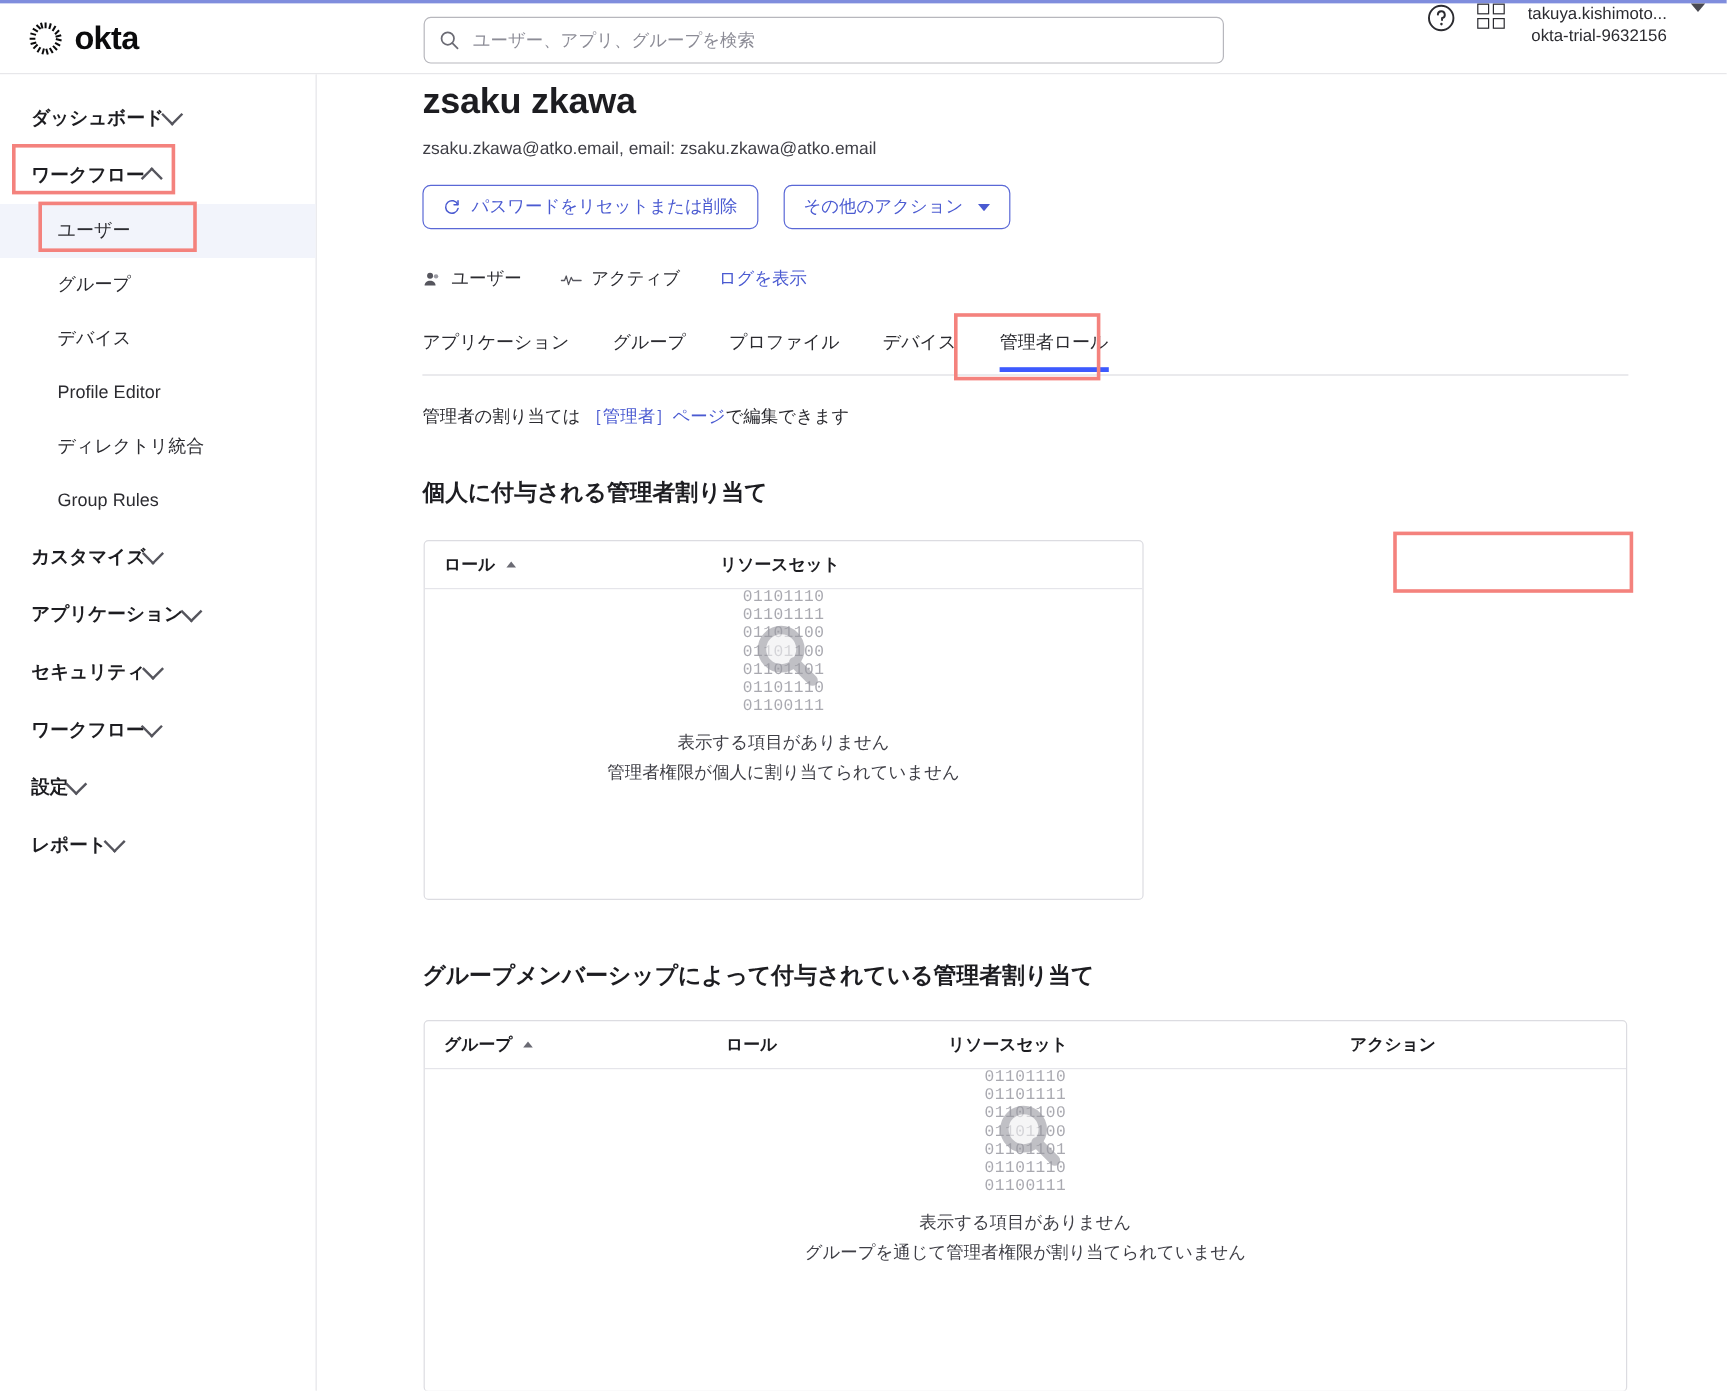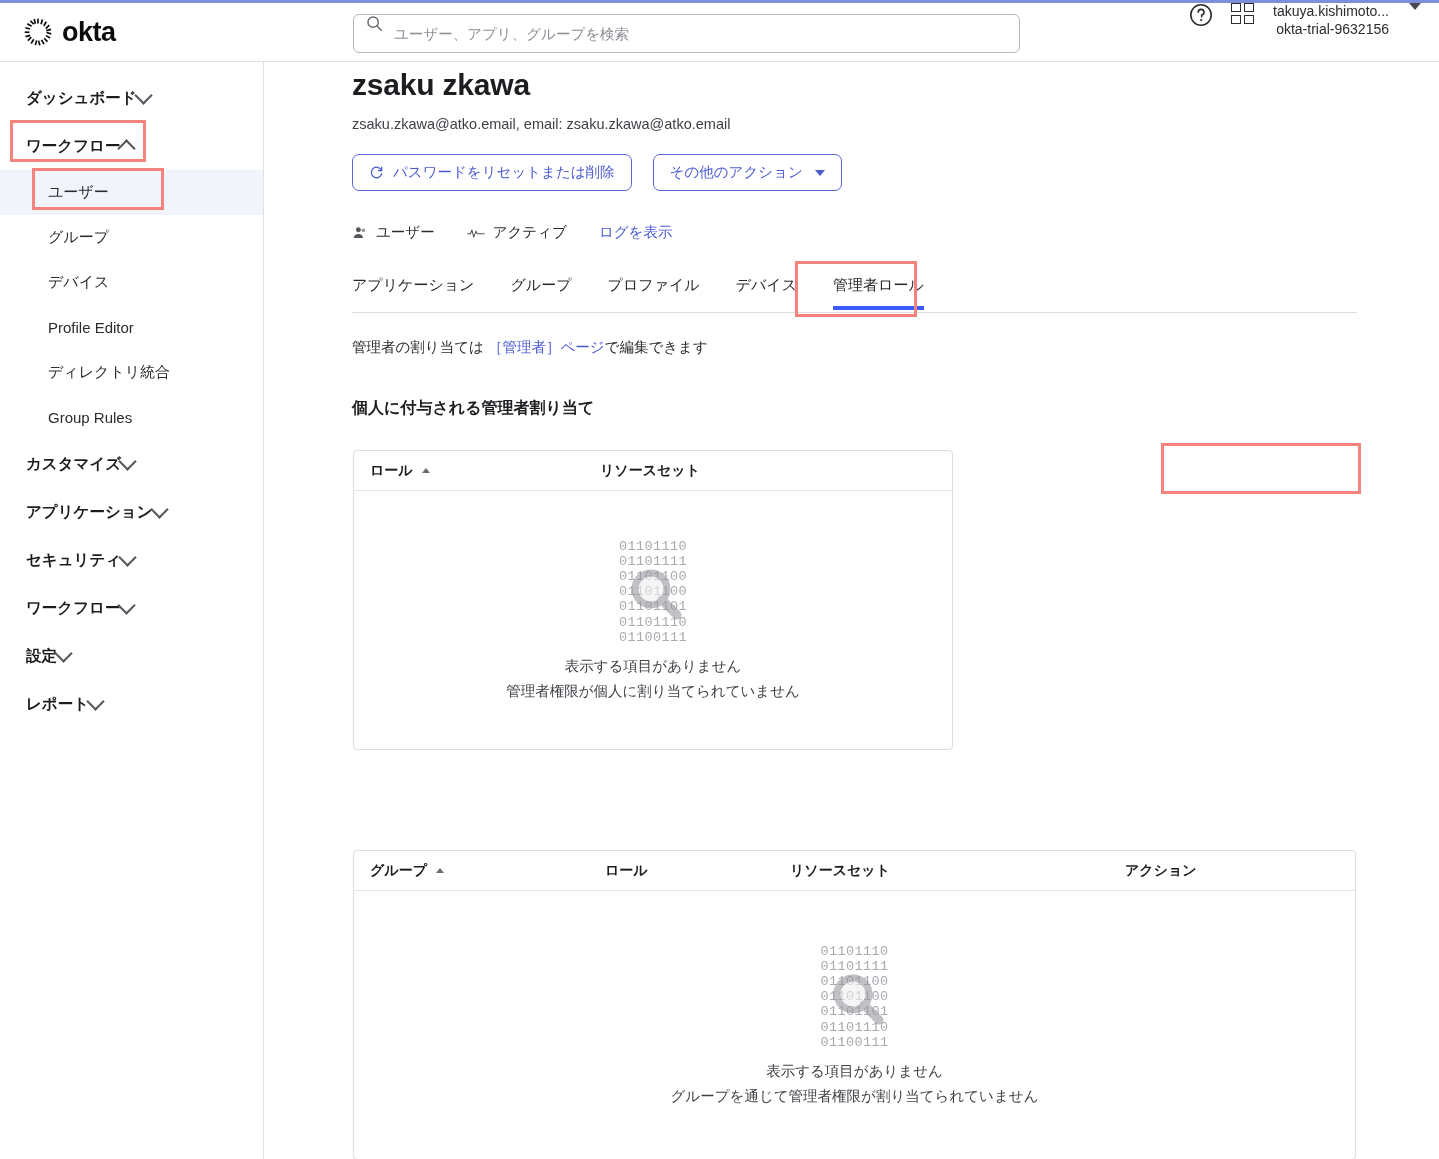--- a/index.html
+++ b/index.html
@@ -35,21 +35,21 @@
     font-size: 27px; font-weight: 700; letter-spacing: -0.5px;
     color: #0b0b0c; line-height: 1;
   }
   .search-wrap {
     position: absolute; left: 353px; top: 11px;
     width: 667px; height: 39px;
   }
   .search-box {
     width: 100%; height: 100%;
     border: 1px solid #b7b7bd; border-radius: 6px;
-    display: flex; align-items: flex-start; padding: 0 12px;
+    display: flex; align-items: center; padding: 0 12px;
     background: #fff;
   }
   .search-box .mag { flex: 0 0 auto; margin-right: 9px; }
   .search-input {
     border: 0; outline: 0; width: 100%; height: 100%;
     font-size: 14.5px; font-family: inherit; color: #3f3f46;
     background: transparent;
   }
   .search-input::placeholder { color: #8c8c96; }
 
@@ -146,21 +146,21 @@
     content: ""; position: absolute; left: 0; right: 0; bottom: -1px;
     height: 4px; background: #3d5afe;
   }
 
   .note {
     position: absolute; left: 88px; top: 276px; font-size: 14.5px; color: #2b2b30;
   }
   .note a { color: #4a5ad1; text-decoration: none; cursor: pointer; }
 
   .sec-title {
-    position: absolute; left: 88px; font-size: 16px; font-weight: 700; color: #1d1d21;
+    position: absolute; left: 88px; font-size: 19px; font-weight: 700; color: #1d1d21;
   }
   .sec-title.s1 { top: 336px; }
   .sec-title.s2 { top: 738px; }
 
   
   .table {
     position: absolute; border: 1px solid #dcdce1; border-radius: 4px; background: #fff;
   }
   .table.t1 { left: 89px; top: 388px; width: 600px; height: 300px; }
   .table.t2 { left: 89px; top: 788px; width: 1003px; height: 310px; }
@@ -170,21 +170,21 @@
     font-size: 14px; font-weight: 700; color: #1d1d21;
   }
   .th { flex: 0 0 auto; }
   .sort-caret {
     display: inline-block; width: 0; height: 0; margin-left: 5px;
     border-left: 4px solid transparent; border-right: 4px solid transparent;
     border-bottom: 5px solid #6b6b74; vertical-align: 2px;
   }
   .tbody {
     position: relative; display: flex; flex-direction: column;
-    align-items: center; justify-content: center; height: calc(100% - 41px);
+    align-items: center; height: calc(100% - 41px);
   }
   .empty-art { position: relative; width: 96px; height: 106px; margin-bottom: 8px; }
   .bits {
     font-family: "Liberation Mono", "DejaVu Sans Mono", monospace;
     font-size: 13.5px; line-height: 15.2px; color: #a9a9b0; letter-spacing: 0.4px;
     text-align: center; white-space: pre;
   }
   .mag-overlay {
     position: absolute; left: 24px; top: 28px; opacity: 0.62;
   }
@@ -393,20 +393,21 @@
           <svg class="mag-overlay" width="56" height="56" viewBox="0 0 56 56">
             <circle cx="22" cy="22" r="16" fill="#efeff1" stroke="#9a9aa2" stroke-width="7"></circle>
             <line x1="33" y1="33" x2="48" y2="48" stroke="#9a9aa2" stroke-width="9" stroke-linecap="round"></line>
           </svg>
         </div>
         <div class="empty-l1">表示する項目がありません</div>
         <div class="empty-l2">管理者権限が個人に割り当てられていません</div>
       </div>
     </div>
 
+    <div class="sec-title s2">グループメンバーシップによって付与されている管理者割り当て</div>
 
     <div class="table t2">
       <div class="thead">
         <div class="th" style="width:235px">
           <span>グループ</span>
           <span class="sort-caret"></span>
         </div>
         <div class="th" style="width:185px">
           <span>ロール</span>
         </div>

